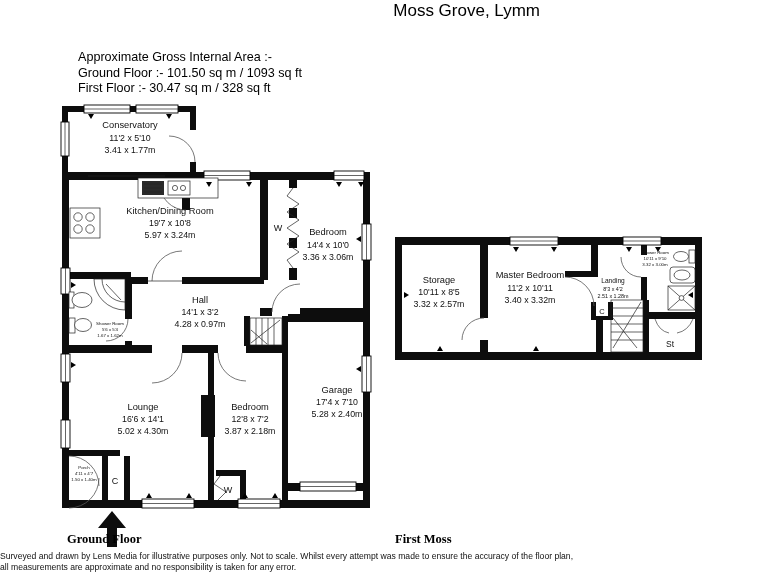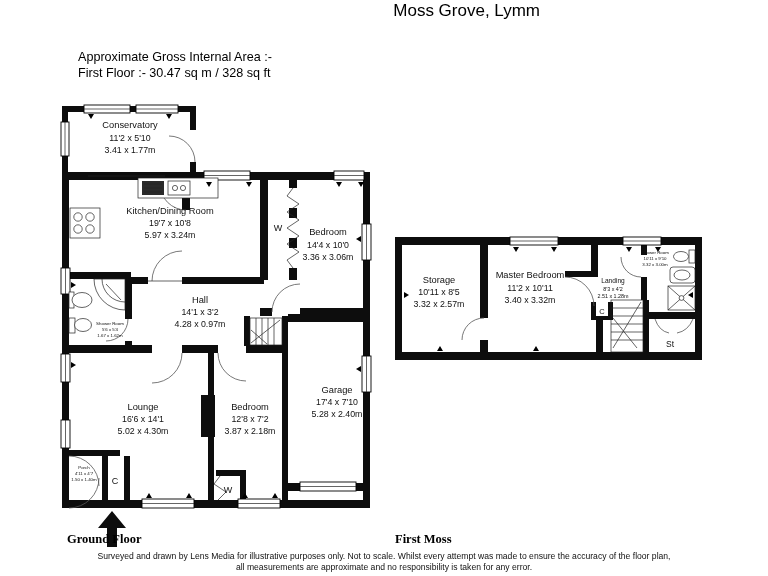--- a/index.html
+++ b/index.html
@@ -4,21 +4,21 @@
 <style>
   html,body{margin:0;padding:0;background:#fff;}
   .canvas{position:relative;width:768px;height:576px;background:#ffffff;
           font-family:"Liberation Sans",sans-serif;color:#000;overflow:hidden;}
   .title{position:absolute;left:0;top:1px;width:540px;text-align:right;
          font-size:17px;font-weight:400;}
   .area-block{position:absolute;left:78px;top:24px;font-size:12.6px;line-height:15.6px;margin-top:26px;}
   .floor-label{position:absolute;font-size:12.5px;font-weight:700;font-family:Liberation Serif, serif;}
   .gf-label{left:67px;top:532px;}
   .ff-label{left:395px;top:532px;}
-  .footer{position:absolute;left:0;right:0;top:551px;text-align:center;
+  .footer{position:absolute;left:0;right:0;top:551px;
           font-size:8.6px;line-height:11px;color:#111;}
   svg{position:absolute;}
   svg text{font-family:"Liberation Sans",sans-serif;fill:#111;text-anchor:middle;}
   .w{fill:#0d0d0d;}
   .win{fill:#ffffff;stroke:#000;stroke-width:0.9;}
   .thin{stroke:#222;stroke-width:0.7;fill:#fff;}
   .thinl{stroke:#222;stroke-width:0.7;fill:none;}
   .arc{stroke:#555;stroke-width:0.8;fill:none;}
   .tick{fill:#000;}
   .t1{font-size:9.3px;}
@@ -32,20 +32,21 @@
 </style>
 </head>
 <body>
 
 <div class="canvas">
 
   <div class="title">Moss Grove, Lymm</div>
 
   <div class="area-block">
     <div>Approximate Gross Internal Area :-</div>
+    <div>Ground Floor :- 101.50 sq m / 1093 sq ft</div>
     <div>First Floor :- 30.47 sq m / 328 sq ft</div>
   </div>
 
   <svg style="left:58px;top:104px;" width="336" height="412" viewBox="0 0 336 412">
 
     <g>
 
       <rect class="w" x="4" y="2" width="134" height="6"></rect>
       <rect class="w" x="4" y="2" width="6" height="72"></rect>
       <rect class="w" x="132" y="2" width="6" height="24"></rect>

